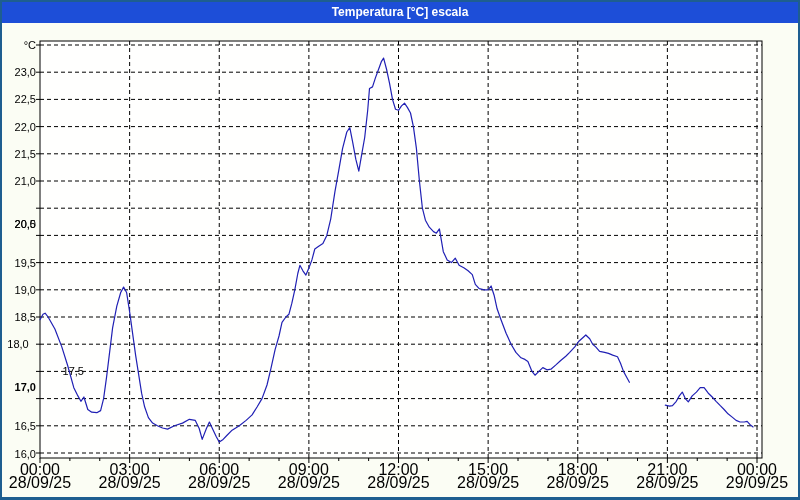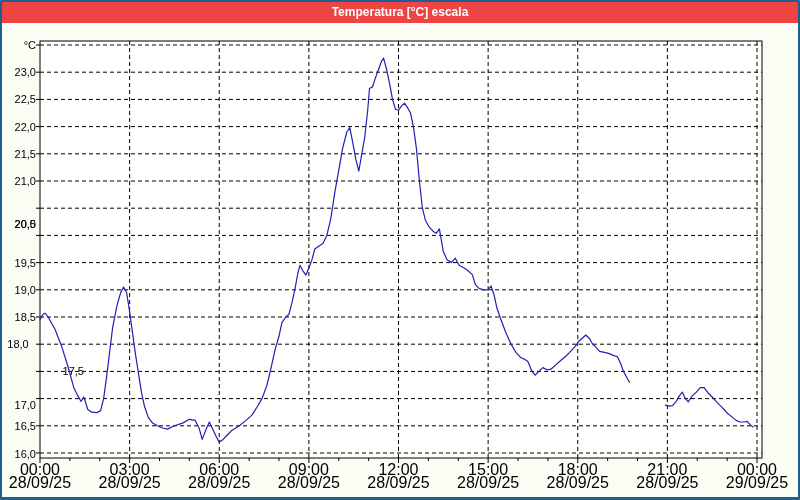--- a/index.html
+++ b/index.html
@@ -1,18 +1,18 @@
 <!DOCTYPE html>
 <html><head>
 <meta charset="utf-8">
 <style>
   html,body{margin:0;padding:0;background:#ffffff;}
   body{width:800px;height:500px;font-family:"Liberation Sans",sans-serif;}
   .window{position:relative;width:800px;height:500px;background:#1e5e90;overflow:hidden;}
-  .titlebar{position:absolute;left:2px;top:2px;right:2px;height:21px;background:#ef4444;
+  .titlebar{position:absolute;left:2px;top:2px;right:2px;height:21px;background:#1d4ed8;
             color:#ffffff;text-align:center;font-size:12px;font-weight:bold;line-height:21px;}
   .content{position:absolute;left:2px;top:23px;right:2px;bottom:3px;background:#fbfdf4;}
   #chart-svg{position:absolute;left:0;top:0;width:800px;height:500px;}
   #labels{position:absolute;left:0;top:0;width:800px;height:500px;pointer-events:none;}
   .ylab{position:absolute;left:0;width:36px;text-align:right;font-size:11px;color:#000;height:13px;line-height:13px;}
   .xlab{position:absolute;width:72px;text-align:center;font-size:16px;color:#000;}
   .xlab .t{display:block;line-height:13px;}
   .xlab .d{display:block;line-height:13px;}
 </style>
 </head>
@@ -101,21 +101,21 @@
       <div class="ylab" style="top: 120.6px;">22,0</div>
       <div class="ylab" style="top: 147.8px;">21,5</div>
       <div class="ylab" style="top: 175px;">21,0</div>
       <div class="ylab" style="top: 202.2px; margin-top: 16px;">20,5</div>
       <div class="ylab" style="top: 218px;">20,0</div>
       <div class="ylab" style="top: 256.6px;">19,5</div>
       <div class="ylab" style="top: 283.8px;">19,0</div>
       <div class="ylab" style="top: 311px;">18,5</div>
       <div class="ylab" style="top: 338.2px; text-align: center;">18,0</div>
       <div class="ylab" style="top: 365.4px; margin-left: 48px;">17,5</div>
-      <div class="ylab" style="top: 399px;">17,0</div>
+      <div class="ylab" style="top: 381px; font-weight: bold;">17,0</div>
       <div class="ylab" style="top: 419.8px;">16,5</div>
       <div class="ylab" style="top: 448px;">16,0</div>
       <div class="xlab" style="left: 4px; top: 463px;">
         <span class="t">00:00</span>
         <span class="d">28/09/25</span>
       </div>
       <div class="xlab" style="left: 93.625px; top: 463px;">
         <span class="t">03:00</span>
         <span class="d">28/09/25</span>
       </div>

